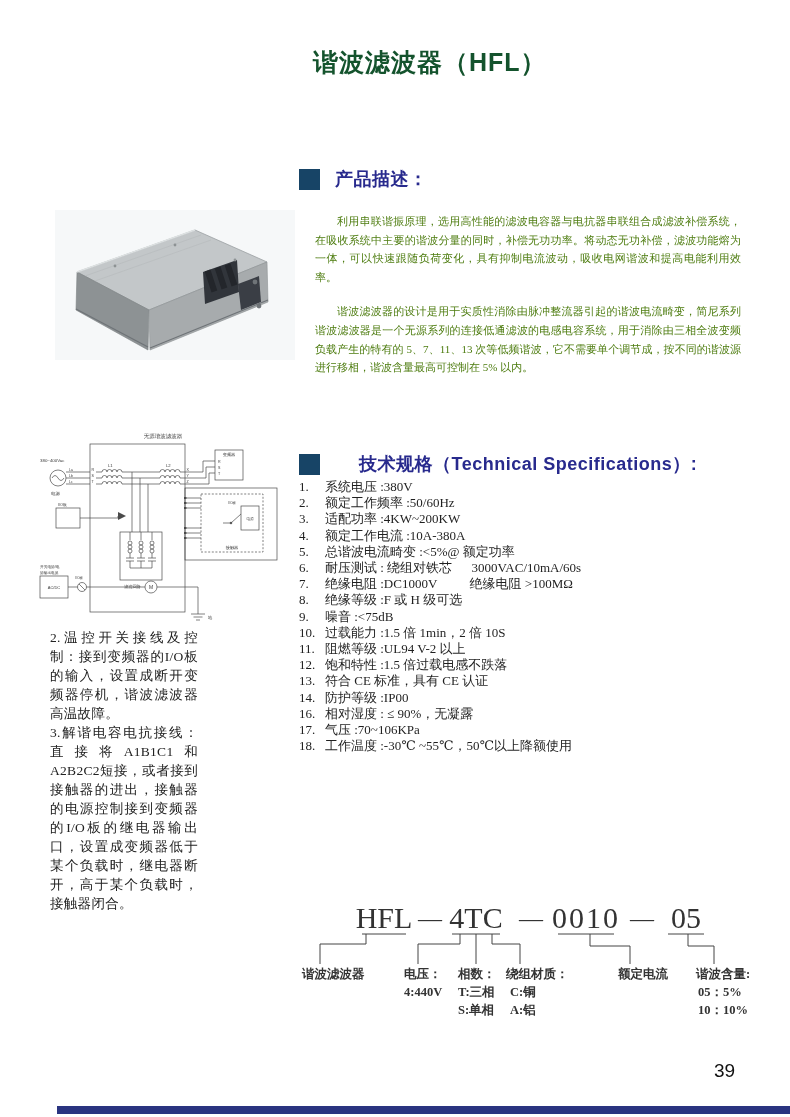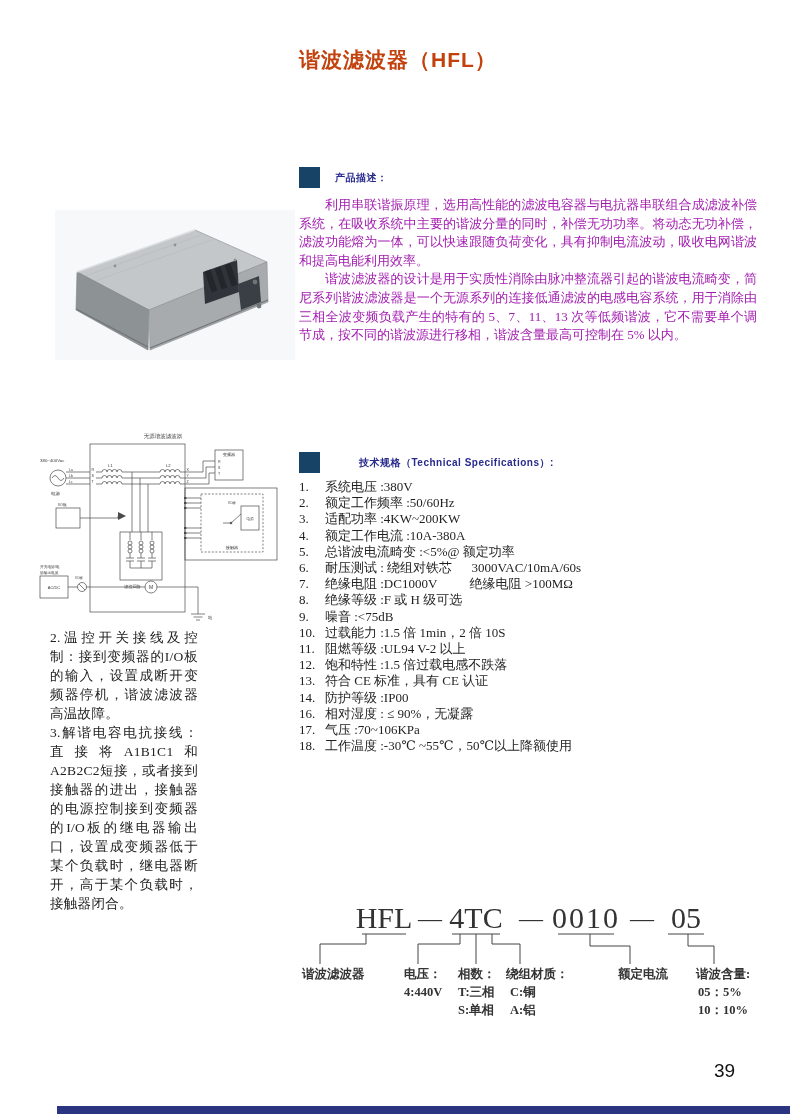--- a/index.html
+++ b/index.html
@@ -5,38 +5,38 @@
   html,body{margin:0;padding:0;background:#e8e8e8;}
   .page{
     position:relative;width:790px;height:1117px;margin:0 auto;
     background:#ffffff;overflow:hidden;
     font-family:"Liberation Serif","DejaVu Serif",serif;color:#1f1f1f;
   }
   .abs{position:absolute;}
 
   
   .doc-title{
-    left:299px;top:46px;
+    left:313px;top:46px;
     font-family:"Liberation Sans","DejaVu Sans",sans-serif;
-    font-weight:bold;font-size:21px;letter-spacing:1px;color:#c2410c;
+    font-weight:bold;font-size:25px;letter-spacing:1px;color:#14532d;
   }
 
   
   .section-header{display:flex;align-items:center;gap:15px;}
   .section-square{width:21px;height:21px;background:#174466;flex:0 0 auto;}
   .section-label{
     font-family:"Liberation Sans","DejaVu Sans",sans-serif;
-    font-weight:bold;font-size:10px;color:#282a8d;letter-spacing:0.5px;
+    font-weight:bold;font-size:18px;color:#282a8d;letter-spacing:0.5px;
   }
 
   
   .desc-block{left:299px;top:196px;width:458px;}
   .desc-block p{
-    margin:0;font-size:13px;line-height:18.6px;text-align:justify;
-    text-indent:2em;color:#a21caf;
+    margin:16px;font-size:11px;line-height:18.6px;text-align:justify;
+    text-indent:2em;color:#4d7c0f;
   }
   .desc-block p.no-indent{text-indent:0;margin-top:11px;}
 
   
   .wiring-notes{left:50px;top:628px;width:148px;}
   .wiring-notes p{
     margin:0;font-size:13.5px;line-height:19px;text-align:justify;
     letter-spacing:0.3px;color:#222;
   }
 

